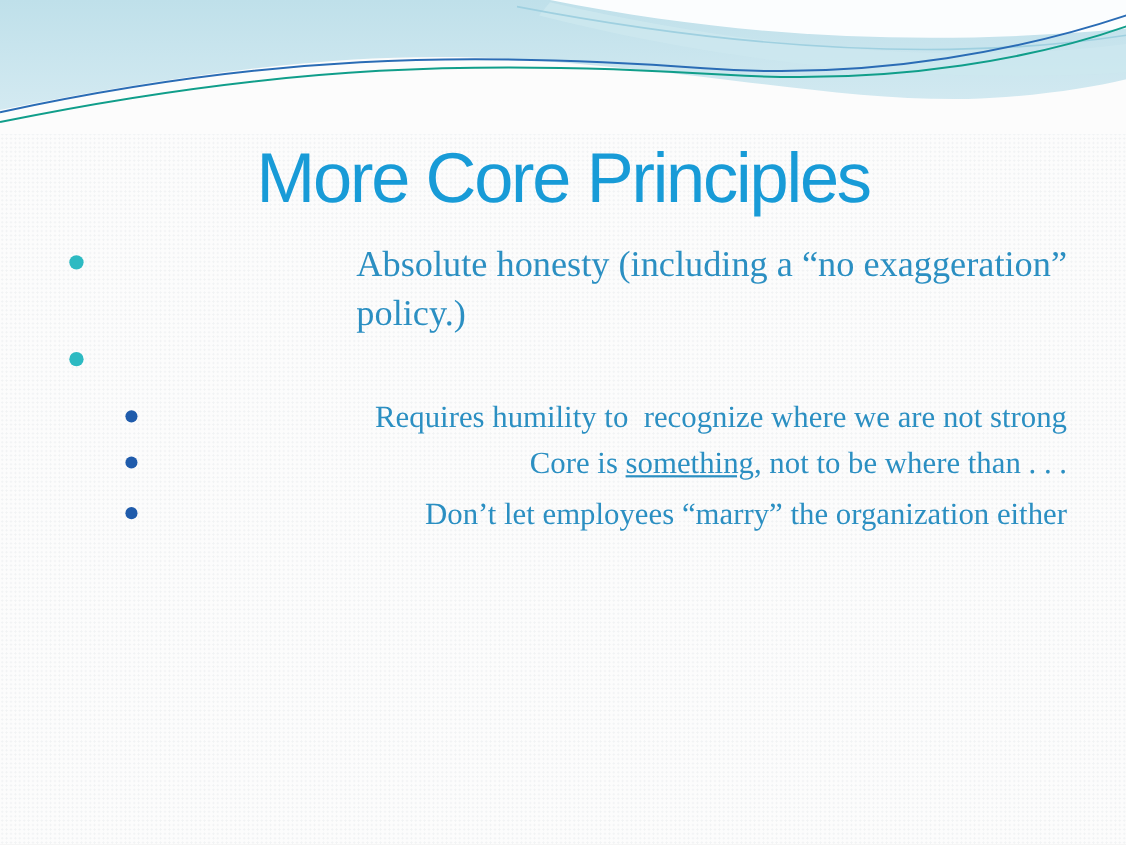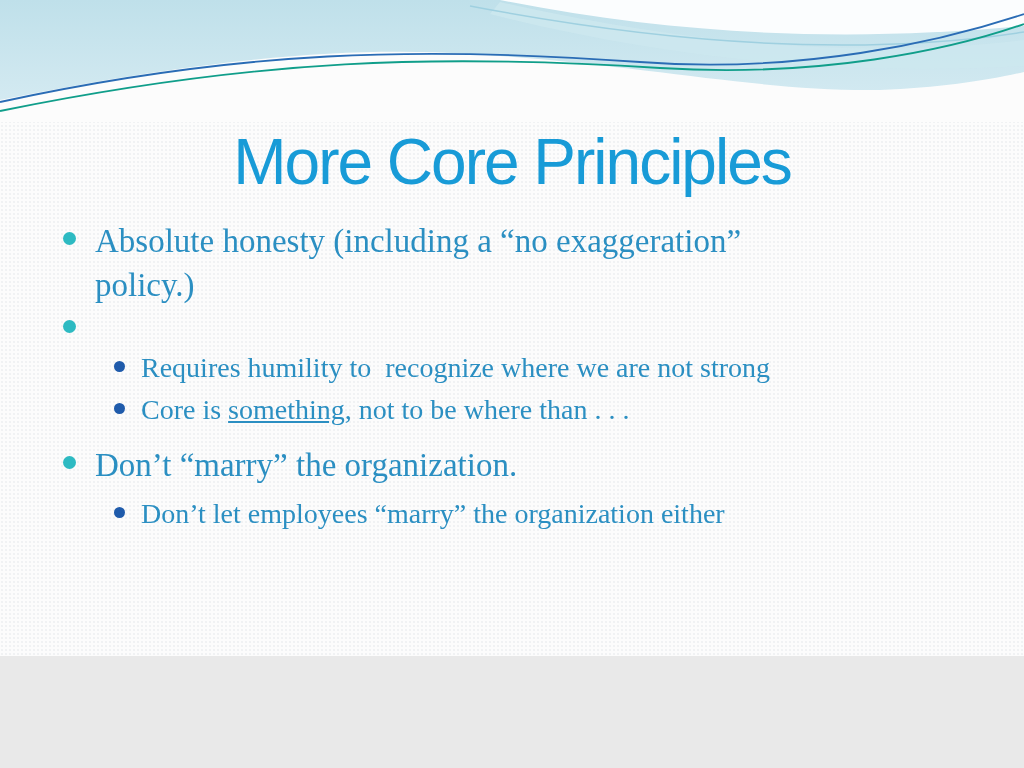--- a/index.html
+++ b/index.html
@@ -3,21 +3,21 @@
 <meta charset="utf-8">
 <style>
   html, body {
     margin: 0;
     padding: 0;
     background: #e9e9e9;
   }
   .slide {
     position: relative;
     width: 1024px;
-    height: 656px;
+    height: 768px;
     overflow: hidden;
     background-color: #fcfcfc;
     background-image: radial-gradient(rgba(165, 178, 188, 0.13) 1px, transparent 1.1px);
     background-size: 4px 4px;
     font-family: "Liberation Serif", serif;
   }
   .header-art {
     position: absolute;
     top: 0;
     left: 0;
@@ -42,20 +42,21 @@
   .content {
     position: absolute;
     left: 58px;
     top: 219px;
     width: 912px;
   }
   .item {
     display: flex;
     align-items: flex-start;
     color: #2b8fc2;
+    justify-content: space-between;
   }
   .item .txt {
     white-space: pre-wrap;
   }
   .l1 {
     font-size: 33px;
     line-height: 44px;
   }
   .l2 {
     font-size: 28px;
@@ -71,21 +72,21 @@
     height: 13px;
     margin: 13px 19px 0 5px;
     background: #2dbac2;
   }
   .l2 .dot {
     width: 11px;
     height: 11px;
     margin: 12px 16px 0 0;
     background: #1f5bab;
   }
-  .mt10 { margin-top: 16px; }
+  .mt10 { margin-top: 28px; }
   .mt4  { margin-top: 4px; }
   .mt14 { margin-top: 14px; }
   .mt8  { margin-top: 8px; }
   .u { text-decoration: underline; }
 </style>
 </head>
 <body>
 
 <div class="slide">
 
@@ -124,24 +125,20 @@
     <div class="item l2 mt10">
       <span class="dot"></span>
       <span class="txt">Requires humility to  recognize where we are not strong</span>
     </div>
 
     <div class="item l2 mt4">
       <span class="dot"></span>
       <span class="txt"><span>Core is </span><span class="u">something</span><span>, not to be where than . . .</span></span>
     </div>
 
-    <div class="item l1 mt14">
-      <span class="dot"></span>
-      <span class="txt">Don’t “marry” the organization.</span>
-    </div>
 
     <div class="item l2 mt8">
       <span class="dot"></span>
       <span class="txt">Don’t let employees “marry” the organization either</span>
     </div>
 
   </div>
 </div>
 
 </body></html>

